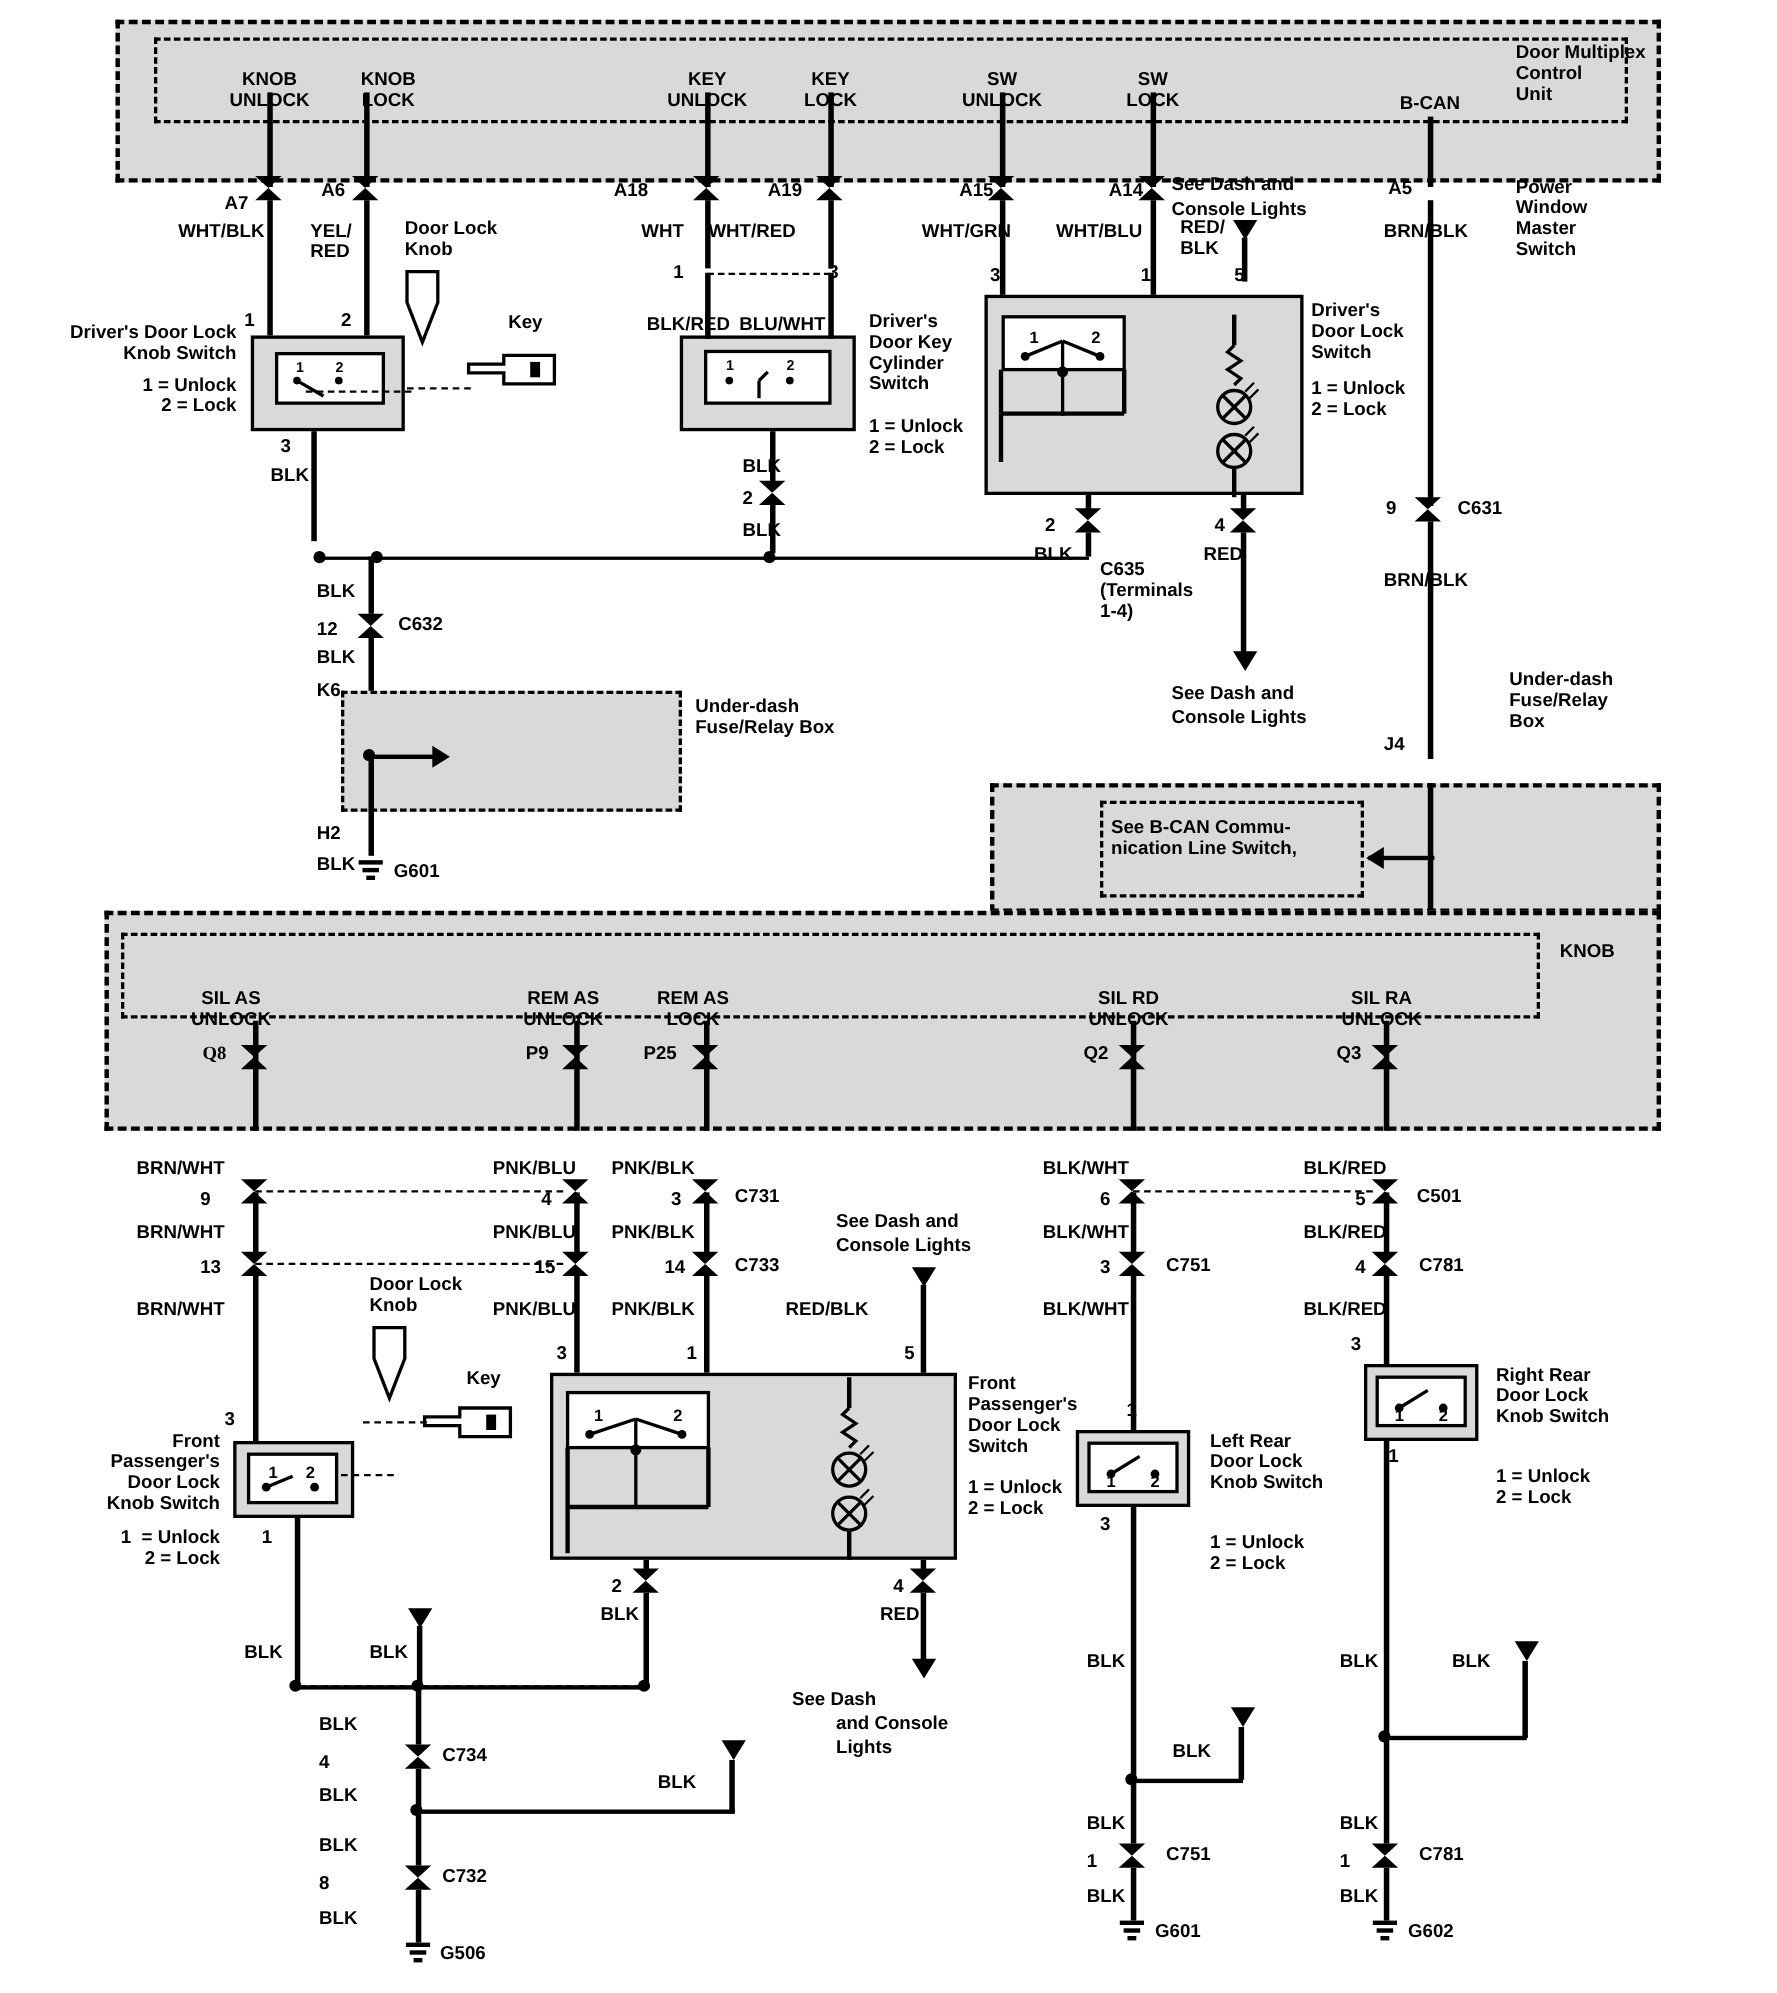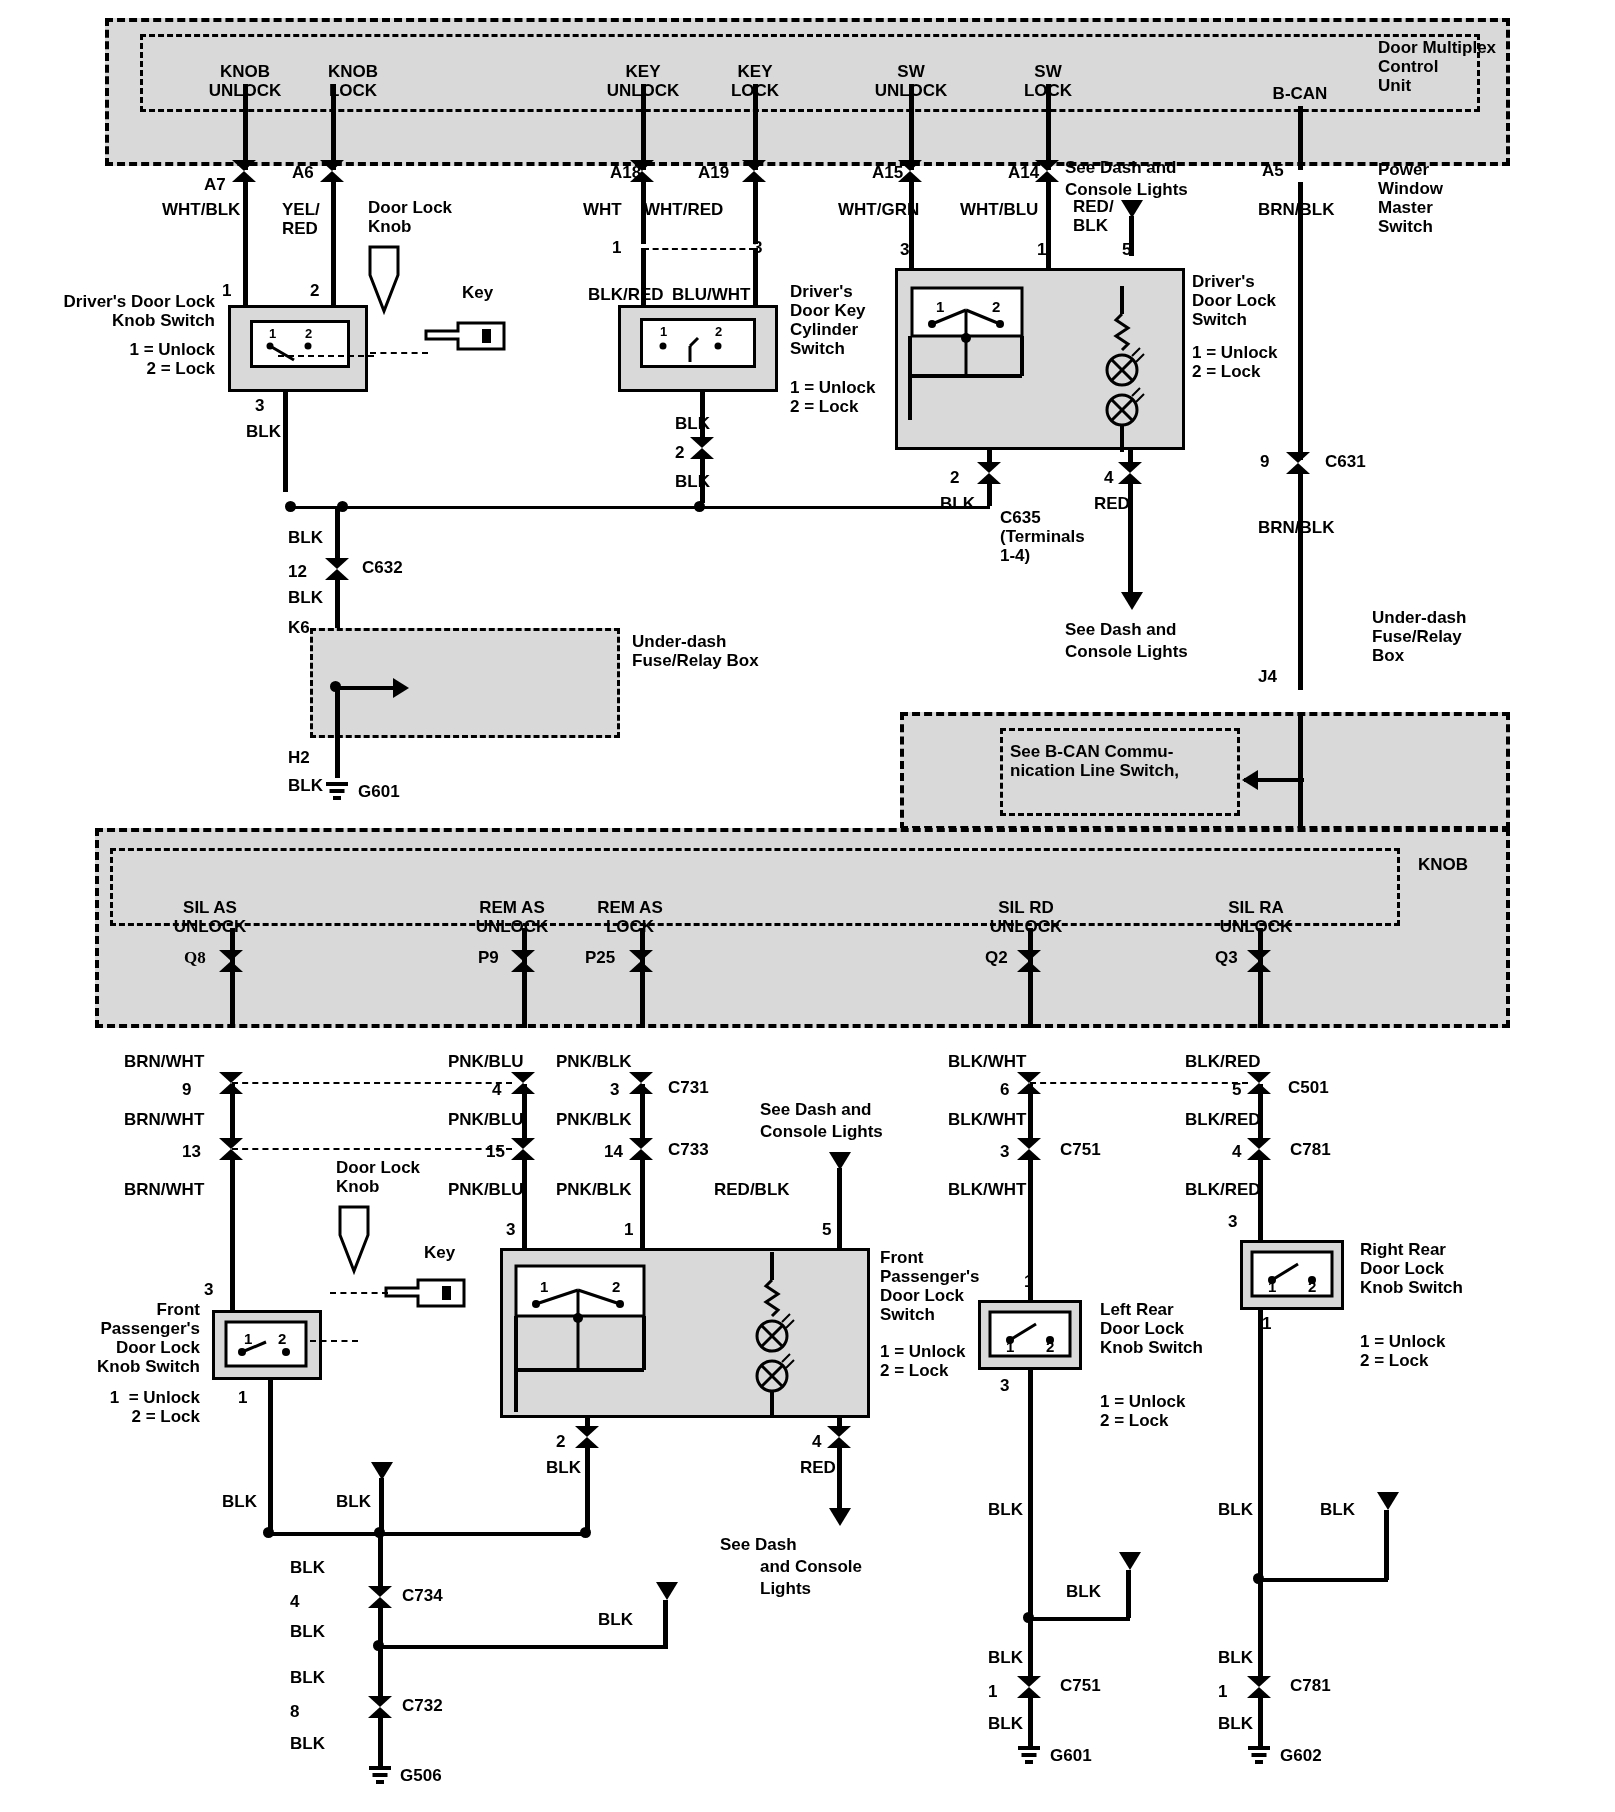--- a/index.html
+++ b/index.html
@@ -65,21 +65,21 @@
   <div class="wire vw" style="left:243px;top:84px;height:86px;"></div>
   <div class="wire vw" style="left:331px;top:84px;height:86px;"></div>
   <div class="wire vw" style="left:641px;top:84px;height:86px;"></div>
   <div class="wire vw" style="left:753px;top:84px;height:86px;"></div>
   <div class="wire vw" style="left:909px;top:84px;height:86px;"></div>
   <div class="wire vw" style="left:1046px;top:84px;height:86px;"></div>
   <div class="wire vw" style="left:1298px;top:106px;height:64px;"></div>
 
   <div class="lbl b" style="left:204px;top:175px;">A7</div>
   <div class="lbl b" style="left:292px;top:163px;">A6</div>
-  <div class="lbl b" style="left:610px;top:163px;">A18</div>
+  <div class="lbl b" style="left:558px;top:163px;">A18</div>
   <div class="lbl b" style="left:698px;top:163px;">A19</div>
   <div class="lbl b" style="left:872px;top:163px;">A15</div>
   <div class="lbl b" style="left:1008px;top:163px;">A14</div>
   <div class="lbl b" style="left:1262px;top:161px;">A5</div>
 
   <div class="lbl b" style="left:162px;top:200px;">WHT/BLK</div>
   <div class="lbl b" style="left:282px;top:200px;">YEL/
 RED</div>
   <div class="lbl b" style="left:583px;top:200px;">WHT</div>
   <div class="lbl b" style="left:644px;top:200px;">WHT/RED</div>

